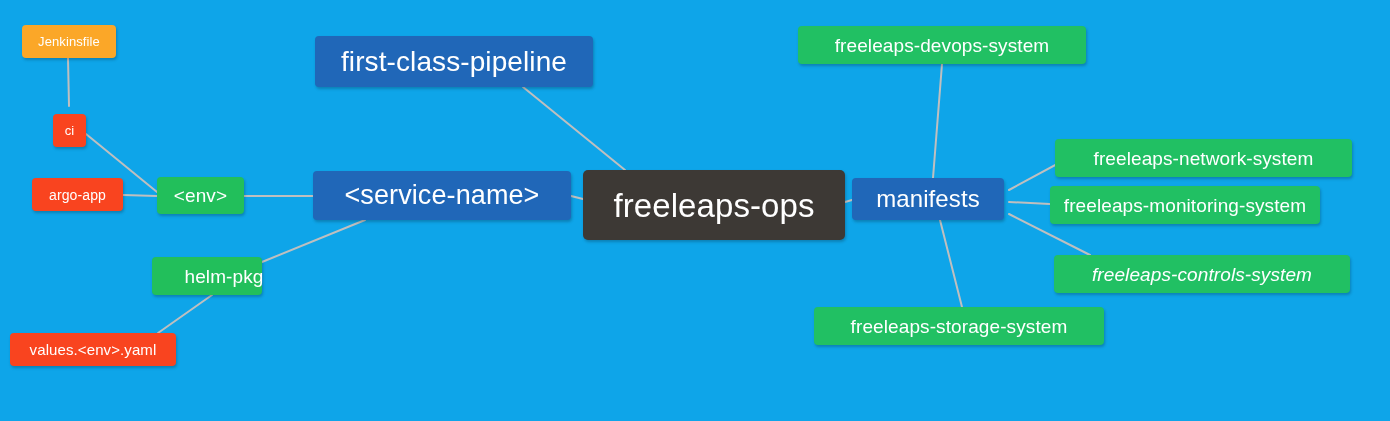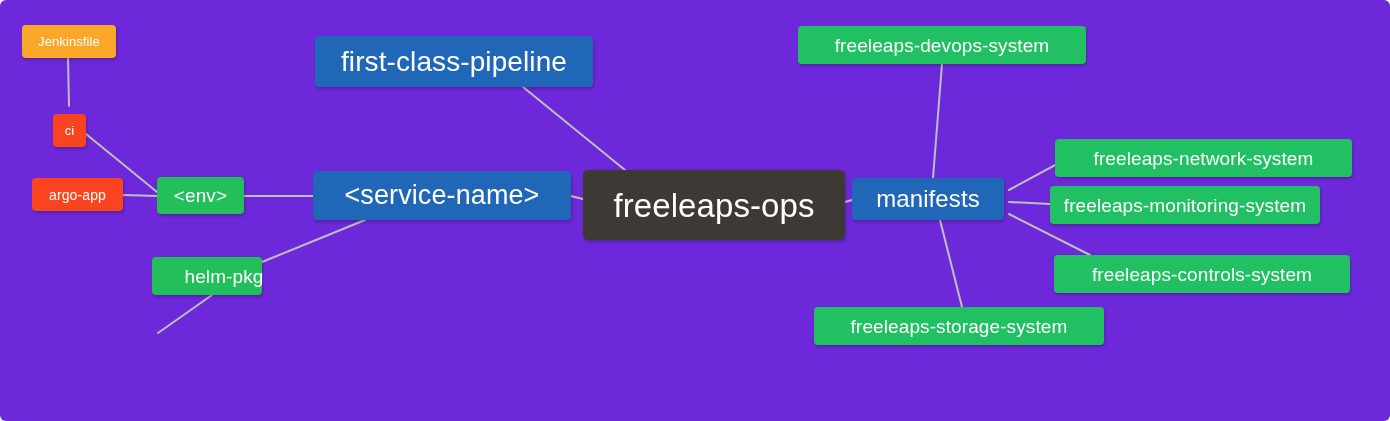--- a/index.html
+++ b/index.html
@@ -9,23 +9,22 @@
     background: #ffffff;
   }
   body {
     font-family: "Liberation Sans", sans-serif;
     -webkit-font-smoothing: antialiased;
   }
   #canvas {
     position: relative;
     width: 1390px;
     height: 421px;
-    background: #6d28d9;
+    background: #0ea5e9;
     overflow: hidden;
-    border-radius: 6px;
   }
   #edges {
     position: absolute;
     left: 0;
     top: 0;
     width: 1390px;
     height: 421px;
     pointer-events: none;
   }
   .node {
@@ -78,20 +77,23 @@
     </div>
     <div class="node" style="left: 32px; top: 178px; width: 91px; height: 33px; background: rgb(249, 68, 31); font-size: 14px;">
       <span class="node-label">argo-app</span>
     </div>
     <div class="node" style="left: 157px; top: 177px; width: 87px; height: 37px; background: rgb(34, 191, 91); font-size: 19px;">
       <span class="node-label">&lt;env&gt;</span>
     </div>
     <div class="node" style="left: 152px; top: 257px; width: 110px; height: 38px; background: rgb(34, 191, 91); font-size: 19px; padding-left: 44px;">
       <span class="node-label">helm-pkg</span>
     </div>
+    <div class="node" style="left: 10px; top: 333px; width: 166px; height: 33px; background: rgb(249, 68, 31); font-size: 15px;">
+      <span class="node-label">values.&lt;env&gt;.yaml</span>
+    </div>
     <div class="node" style="left: 315px; top: 36px; width: 278px; height: 51px; background: rgb(32, 103, 184); font-size: 28px;">
       <span class="node-label">first-class-pipeline</span>
     </div>
     <div class="node" style="left: 313px; top: 171px; width: 258px; height: 49px; background: rgb(32, 103, 184); font-size: 27px;">
       <span class="node-label">&lt;service-name&gt;</span>
     </div>
     <div class="node central" style="left: 583px; top: 170px; width: 262px; height: 70px; background: rgb(61, 57, 53); font-size: 33px;">
       <span class="node-label">freeleaps-ops</span>
     </div>
     <div class="node" style="left: 852px; top: 178px; width: 152px; height: 42px; background: rgb(32, 103, 184); font-size: 24px;">
@@ -99,19 +101,19 @@
     </div>
     <div class="node" style="left: 798px; top: 26px; width: 288px; height: 38px; background: rgb(33, 192, 99); font-size: 19px;">
       <span class="node-label">freeleaps-devops-system</span>
     </div>
     <div class="node" style="left: 1055px; top: 111px; width: 297px; height: 38px; background: rgb(33, 192, 99); font-size: 19px; margin-top: 28px;">
       <span class="node-label">freeleaps-network-system</span>
     </div>
     <div class="node" style="left: 1050px; top: 186px; width: 270px; height: 38px; background: rgb(33, 192, 99); font-size: 19px;">
       <span class="node-label">freeleaps-monitoring-system</span>
     </div>
-    <div class="node" style="left: 1054px; top: 255px; width: 296px; height: 38px; background: rgb(33, 192, 99); font-size: 19px;">
+    <div class="node" style="left: 1054px; top: 255px; width: 296px; height: 38px; background: rgb(33, 192, 99); font-size: 19px; font-style: italic;">
       <span class="node-label">freeleaps-controls-system</span>
     </div>
     <div class="node" style="left: 814px; top: 307px; width: 290px; height: 38px; background: rgb(33, 192, 99); font-size: 19px;">
       <span class="node-label">freeleaps-storage-system</span>
     </div>
   </div>
 
 </body></html>

